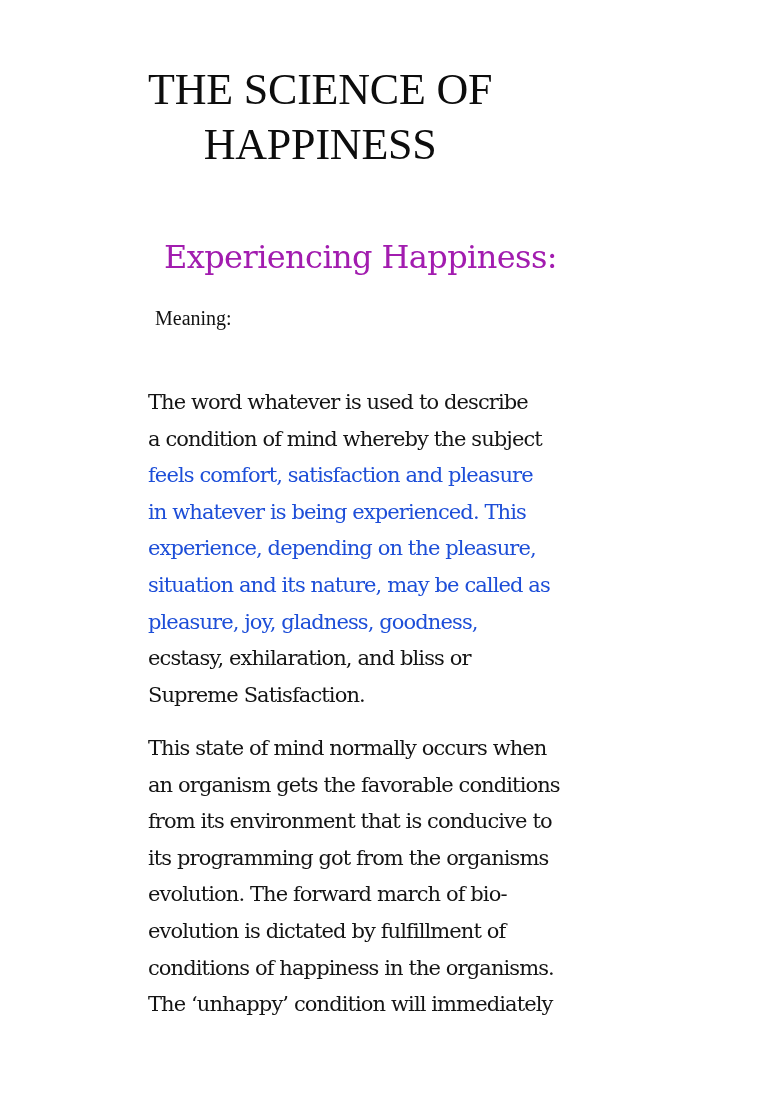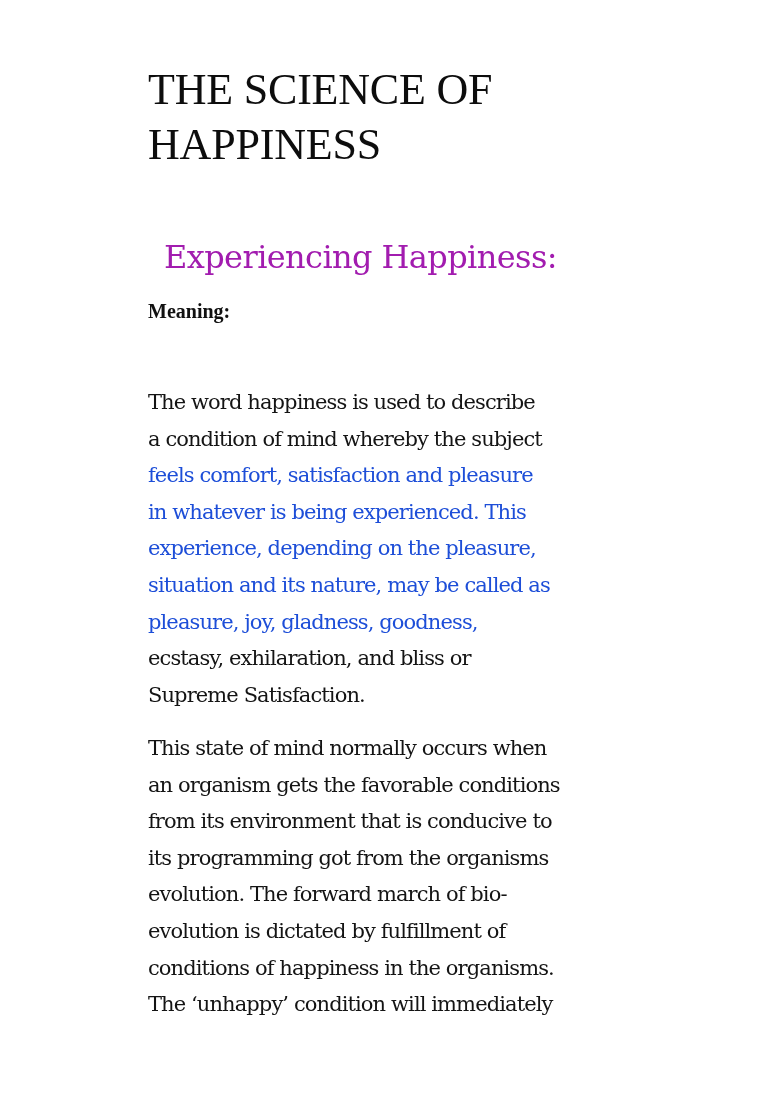--- a/index.html
+++ b/index.html
@@ -25,44 +25,43 @@
       top: 62px;
       left: 0;
       margin: 0;
       font-family: "Liberation Serif", serif;
       font-weight: normal;
       font-size: 44px;
       line-height: 55px;
       letter-spacing: -0.2px;
       color: #0d0d0d;
     }
-    .title span { display: block; }
+    .title span { display: block; text-align: center; }
     .subtitle {
       position: absolute;
       top: 220px;
       left: 0;
       margin: 16px;
       font-family: "DejaVu Serif", serif;
       font-weight: normal;
       font-size: 32px;
       line-height: 42px;
       letter-spacing: -0.6px;
       color: #a21caf;
       white-space: nowrap;
     }
     .label {
       position: absolute;
       top: 298px;
       left: 0;
-      margin: 0;
+      margin: 7px;
       font-family: "Liberation Serif", serif;
       font-size: 20px;
       line-height: 26px;
       color: #111111;
-      font-weight: bold;
     }
     .para {
       position: absolute;
       left: 0;
       margin: 0;
       font-family: "DejaVu Serif", serif;
       font-size: 21px;
       line-height: 36.6px;
       letter-spacing: -0.9px;
       color: #141414;
@@ -80,21 +79,21 @@
   <h1 class="title">
     <span>THE SCIENCE OF</span>
     <span>HAPPINESS</span>
   </h1>
 
   <h2 class="subtitle">Experiencing Happiness:</h2>
 
   <p class="label">Meaning:</p>
 
   <div class="para p1">
-    <span>The word happiness is used to describe</span>
+    <span>The word whatever is used to describe</span>
     <span>a condition of mind whereby the subject</span>
     <span class="light">feels comfort, satisfaction and pleasure</span>
     <span class="light">in whatever is being experienced. This</span>
     <span class="light">experience, depending on the pleasure,</span>
     <span class="light">situation and its nature, may be called as</span>
     <span class="light">pleasure, joy, gladness, goodness,</span>
     <span>ecstasy, exhilaration, and bliss or</span>
     <span>Supreme Satisfaction.</span>
   </div>
 

